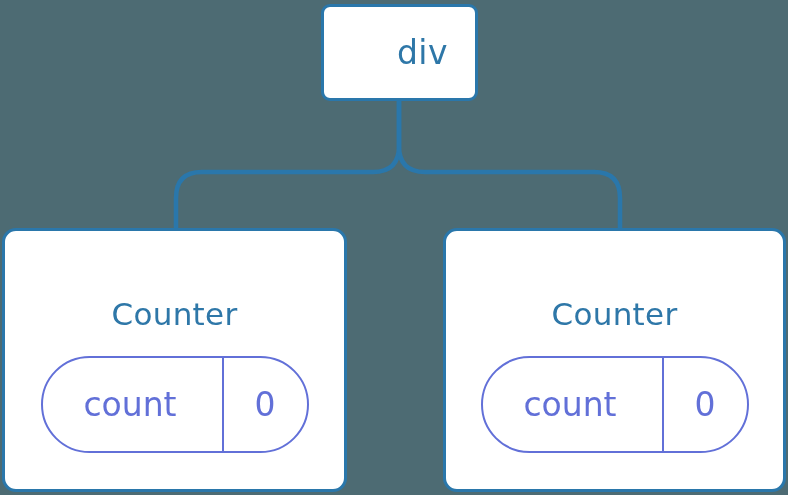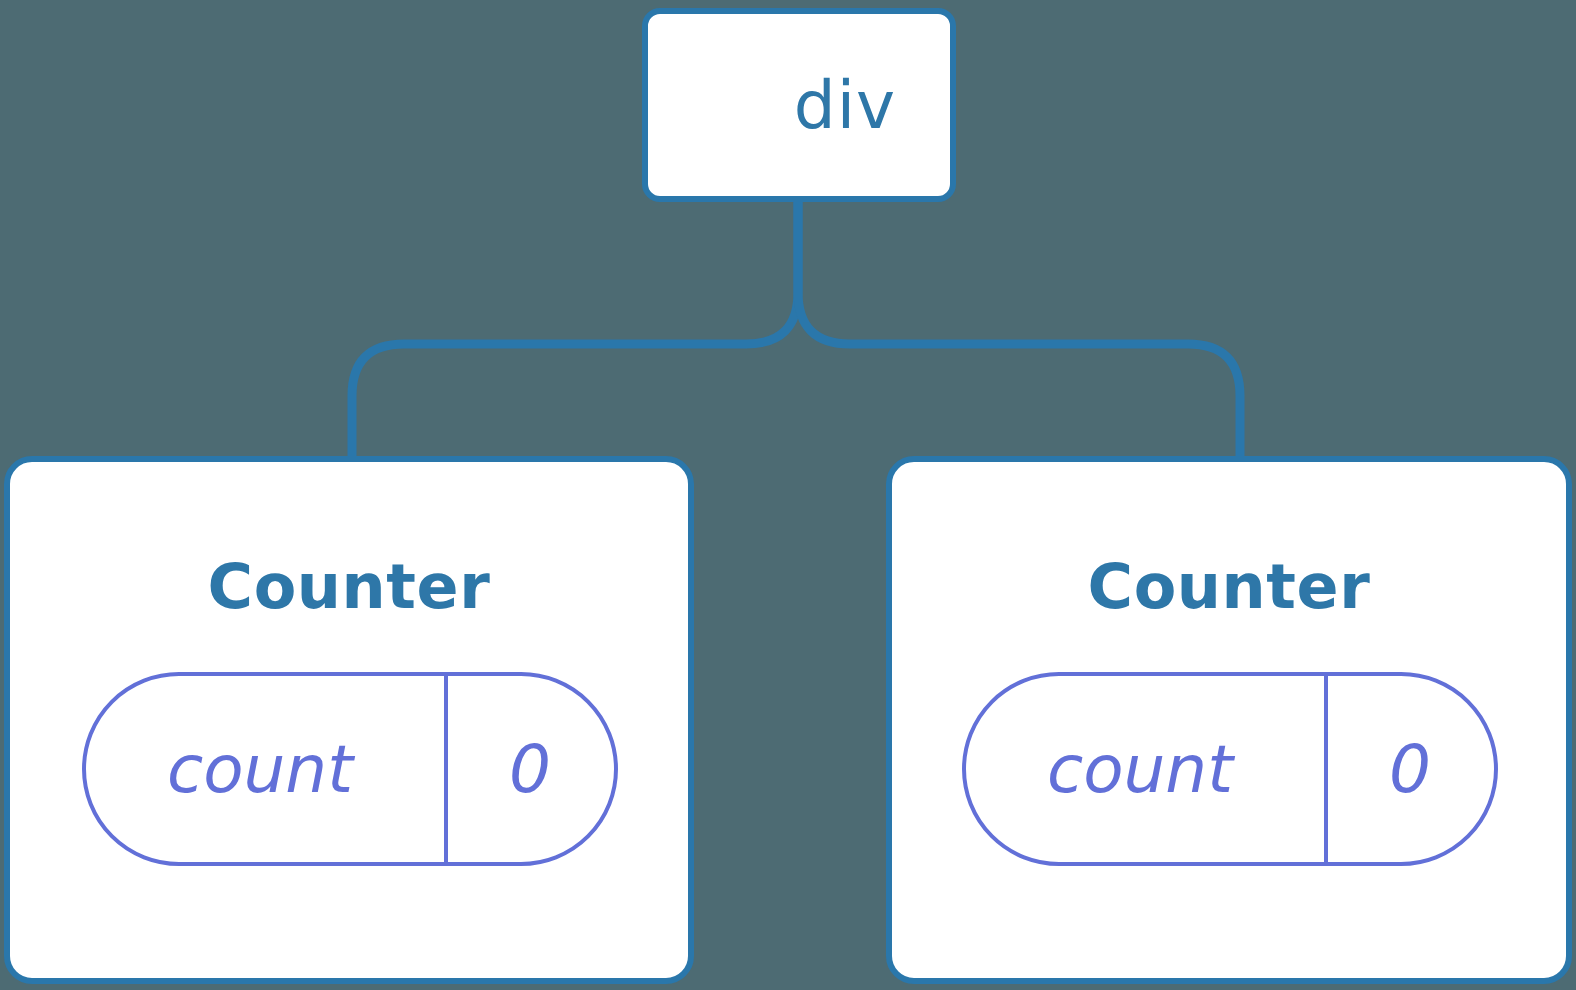--- a/index.html
+++ b/index.html
@@ -65,39 +65,38 @@
     display: flex;
     flex-direction: column;
     align-items: center;
   }
   .node-card.left  { left: 2px;   width: 345px; }
   .node-card.right { left: 443px; width: 343px; }
 
   .card-title {
     color: #2e77a8;
     font-size: 31px;
-    font-weight: 700;
+    font-weight: 400;
     line-height: 1;
-    margin-top: 48px;
+    margin-top: 68px;
     letter-spacing: 0.3px;
   }
 
   
   .state-pill {
     position: relative;
     margin-top: 26px;
     width: 268px;
     height: 97px;
     box-sizing: border-box;
     border: 2px solid #6270d8;
     border-radius: 49px;
     display: flex;
     align-items: stretch;
     background: transparent;
-    font-style: italic;
   }
   .state-pill-key,
   .state-pill-value {
     display: flex;
     align-items: center;
     justify-content: center;
     color: #6270d8;
     font-size: 33px;
     line-height: 1;
   }

